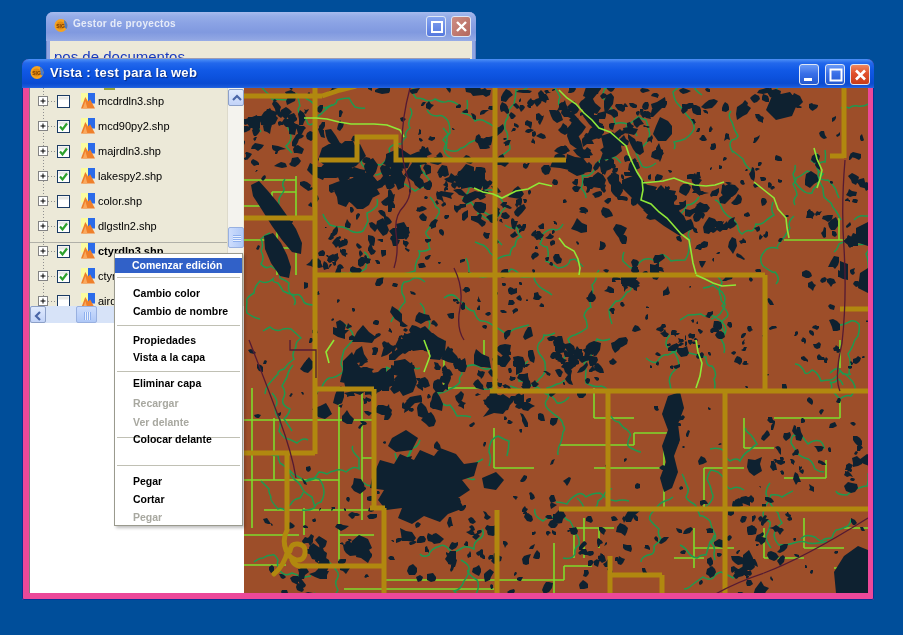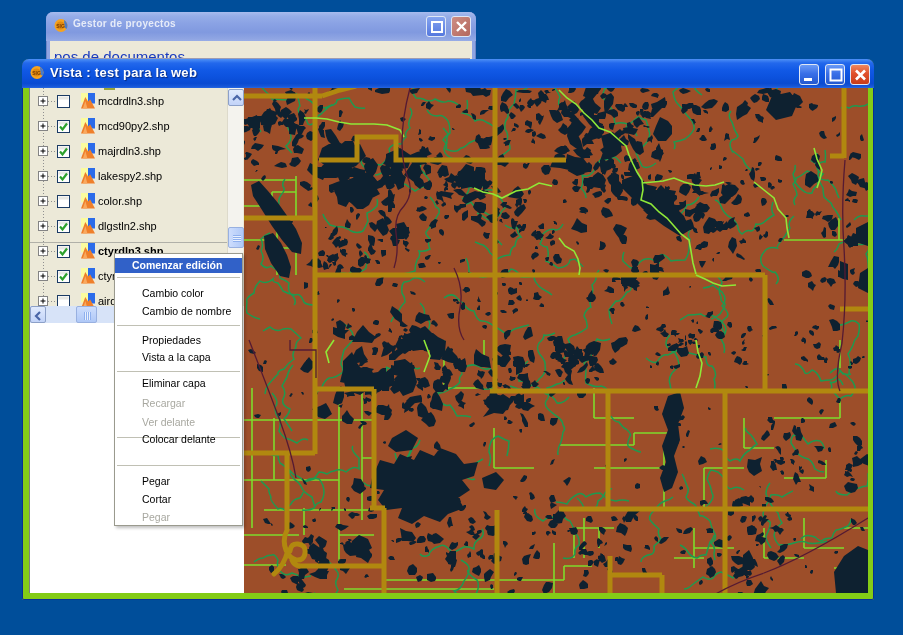--- a/index.html
+++ b/index.html
@@ -15,21 +15,21 @@
 .wbtn { display:inline-block; width:20px; height:21px; border-radius:3px; margin-left:1px;
   border:1px solid #dfe7f5; vertical-align:top; position:relative; }
 #gestor .bmax { background:linear-gradient(180deg,#85A4F0,#5578DE); }
 #gestor .bclose { background:linear-gradient(135deg,#CE8E84,#B4675E); }
 #gestor .content { position:absolute; left:4px; top:29px; right:4px; bottom:0;
   background:#ECE9D8; }
 #gestor .doclabel { position:absolute; left:4px; top:7px; font-size:15px; color:#1B3BBE; }
 #gestor .docline { position:absolute; left:4px; top:17px; right:2px; height:1px; background:#9C9CB4; }
 
 #vista { position:absolute; left:22px; top:59px; width:852px; height:541px;
-  background:#84cc16; border-radius:7px 7px 2px 2px;
+  background:#ec4899; border-radius:7px 7px 2px 2px;
   box-shadow: inset 0 0 0 1px #0A2F93; z-index:2; }
 #vista .tbar { position:absolute; left:0; top:0; right:0; height:29px; border-radius:7px 7px 0 0;
   background:linear-gradient(180deg,#4E90F6 0%,#2268EC 14%,#1159E6 38%,#0C52DE 62%,#0A4BD2 84%,#1656D8 94%,#2767E0 100%); }
 #vista .ticon { position:absolute; left:8px; top:6px; }
 #vista .ttext { position:absolute; left:28px; top:6px; font-size:13px; font-weight:bold;
   color:#fff; letter-spacing:0.3px; text-shadow:1px 1px 1px #0A2C80; }
 #vista .btns { position:absolute; right:4px; top:5px; }
 #vista .bmin, #vista .bmax { background:linear-gradient(180deg,#6A9AF6 0%,#3A70E8 45%,#2358D0 100%); }
 #vista .bclose { background:linear-gradient(180deg,#F0885E 0%,#E0502C 45%,#C83C18 100%); }
 
@@ -65,21 +65,21 @@
   background:repeating-linear-gradient(90deg,#8FB0EE 0 1px,#E8F0FE 1px 2px); }
 
 #map { position:absolute; left:222px; top:29px; width:624px; height:505px; background:#9D4E29;
   overflow:hidden; }
 
 #menu { position:absolute; left:114px; top:253px; width:129px; height:273px; background:#fff;
   border:1px solid #9A9A8E; z-index:10; box-shadow:2px 2px 3px rgba(0,0,0,0.25); }
 .msel { position:absolute; left:0; right:0; height:15px; background:#3161C8; color:#fff;
   font-size:10.5px; font-weight:bold; line-height:15px; padding-left:17px; letter-spacing:0; }
 .mitem { position:absolute; left:1px; right:1px; height:15px; color:#000;
-  font-size:10.5px; font-weight:normal; line-height:15px; padding-left:26px; letter-spacing:0; }
+  font-size:10.5px; font-weight:bold; line-height:15px; padding-left:17px; letter-spacing:0; }
 .mdis { color:#A8A8A0; }
 .msep { position:absolute; left:2px; right:2px; height:1px; background:#C0C0B4; }
 </style></head>
 <body>
 <div id="gestor">
   <div class="tbar">
     <div class="ticon"><svg width="15" height="15" viewBox="0 0 15 15">
           <circle cx="7" cy="7.5" r="6.5" fill="#F5A321"></circle>
           <path d="M10,2 a6.5,6.5 0 0 1 2.5,9 l-2,-1.5 z" fill="#4A7AC8"></path>
           <circle cx="6.5" cy="7.5" r="4" fill="#E08A10"></circle>

